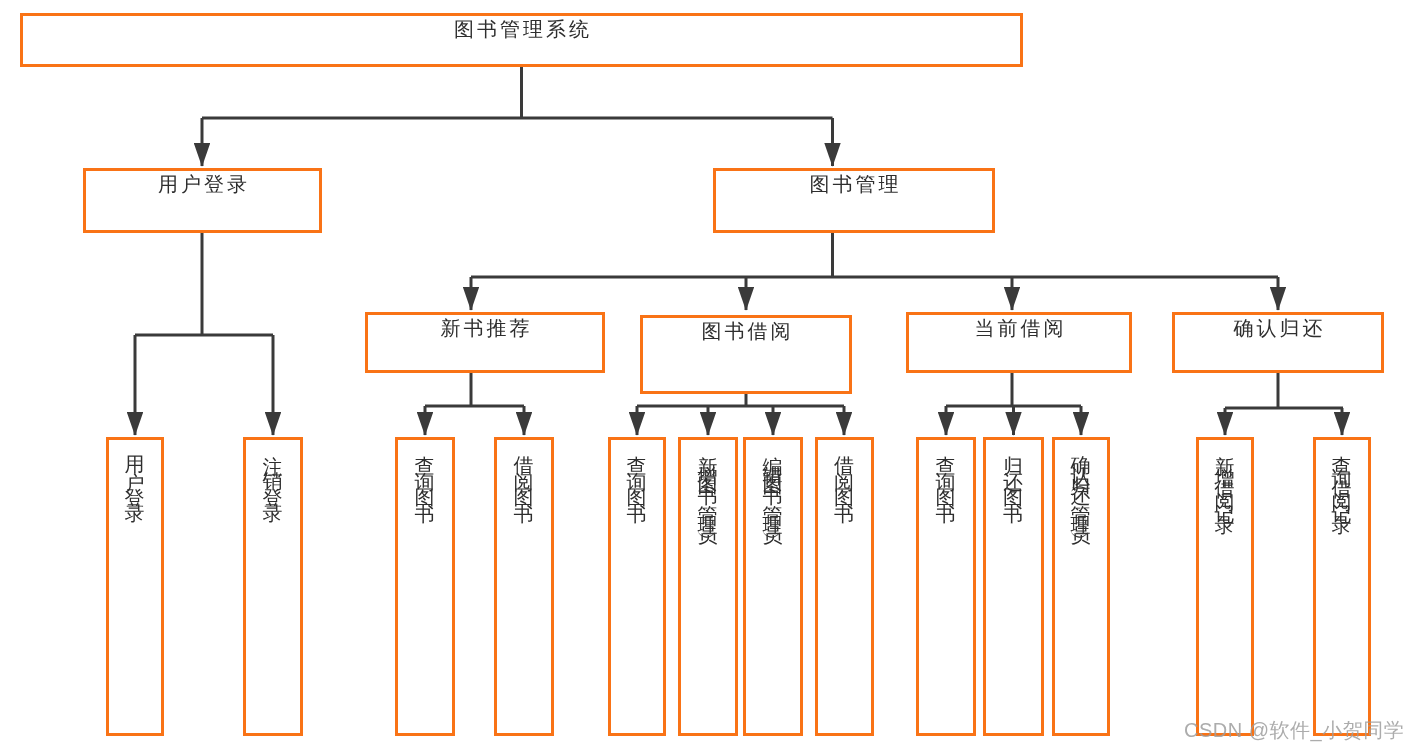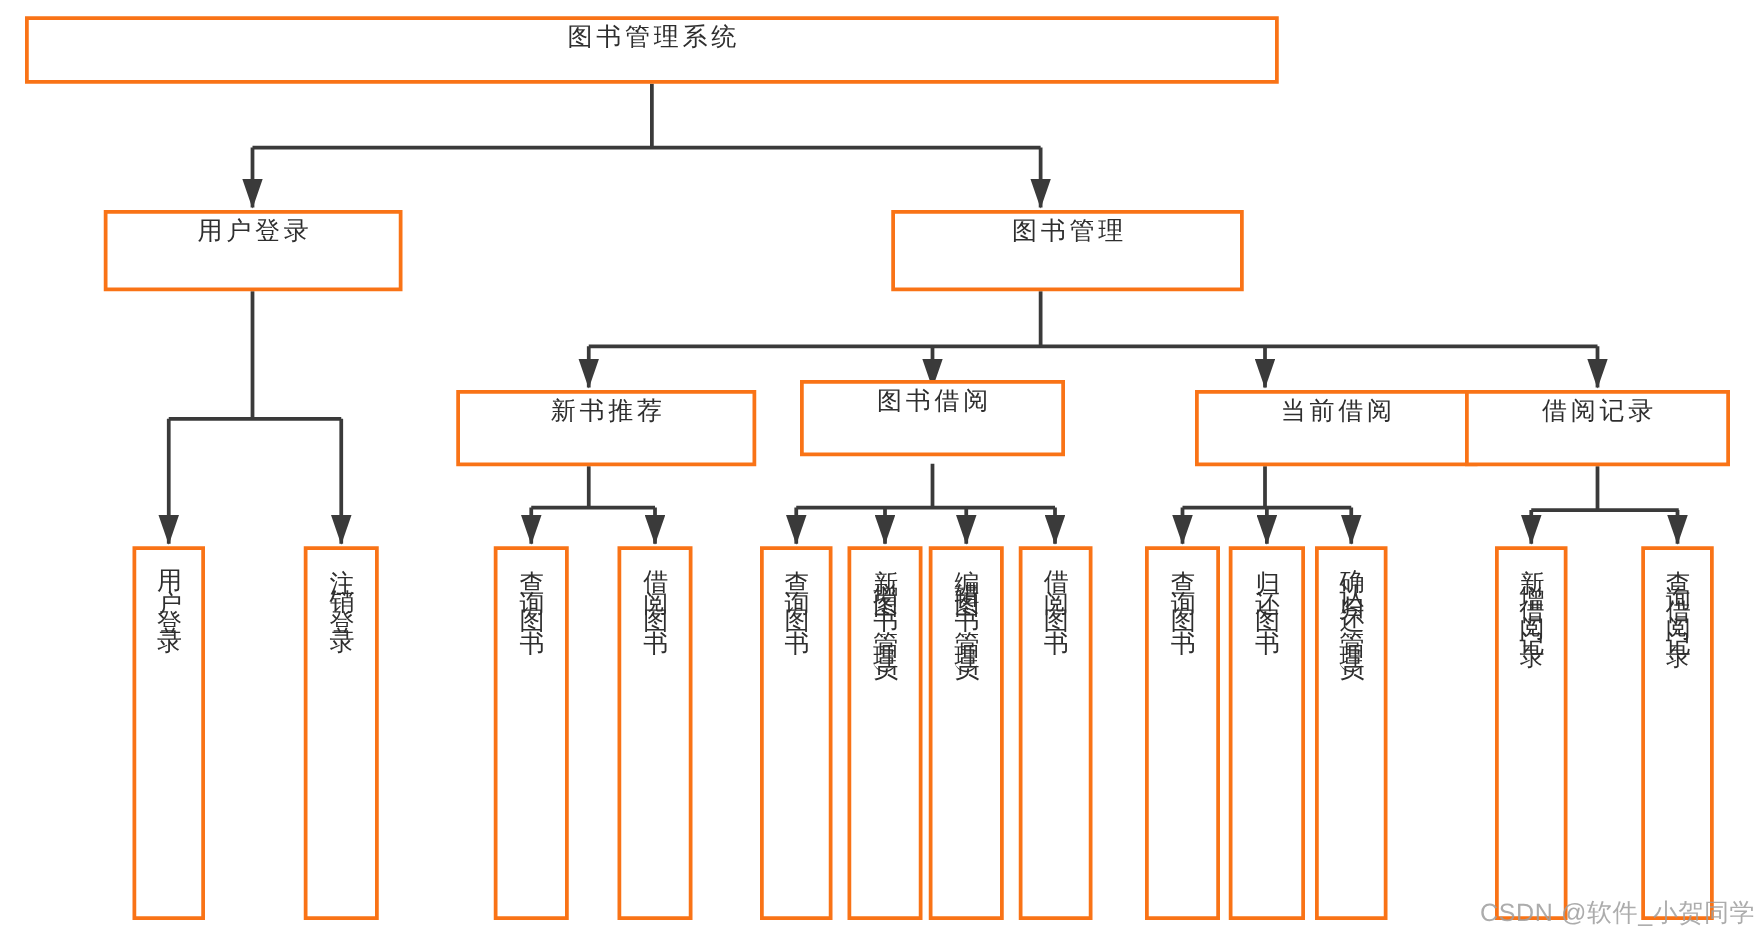--- a/index.html
+++ b/index.html
@@ -112,28 +112,28 @@
   <div class="box h" style="left:83px;top:168px;width:239px;height:65px">
     <span>用户登录</span>
   </div>
   <div class="box h" style="left:713px;top:168px;width:282px;height:65px">
     <span>图书管理</span>
   </div>
 
   <div class="box h" style="left:365px;top:312px;width:240px;height:61px">
     <span>新书推荐</span>
   </div>
-  <div class="box h" style="left:640px;top:304px;width:212px;height:61px">
+  <div class="box h" style="left:640px;top:315px;width:212px;height:79px">
     <span>图书借阅</span>
   </div>
-  <div class="box h" style="left:956px;top:312px;width:226px;height:61px">
+  <div class="box h" style="left:906px;top:312px;width:226px;height:61px">
     <span>当前借阅</span>
   </div>
   <div class="box h" style="left:1172px;top:312px;width:212px;height:61px">
-    <span>借阅记录</span>
+    <span>确认归还</span>
   </div>
 
   <div class="box v s4" style="left:106px;top:437px;width:58px;height:299px">
     <span>用户登录</span>
   </div>
   <div class="box v s4" style="left:243px;top:437px;width:60px;height:299px">
     <span>注销登录</span>
   </div>
 
   <div class="box v s4" style="left:395px;top:437px;width:60px;height:299px">

